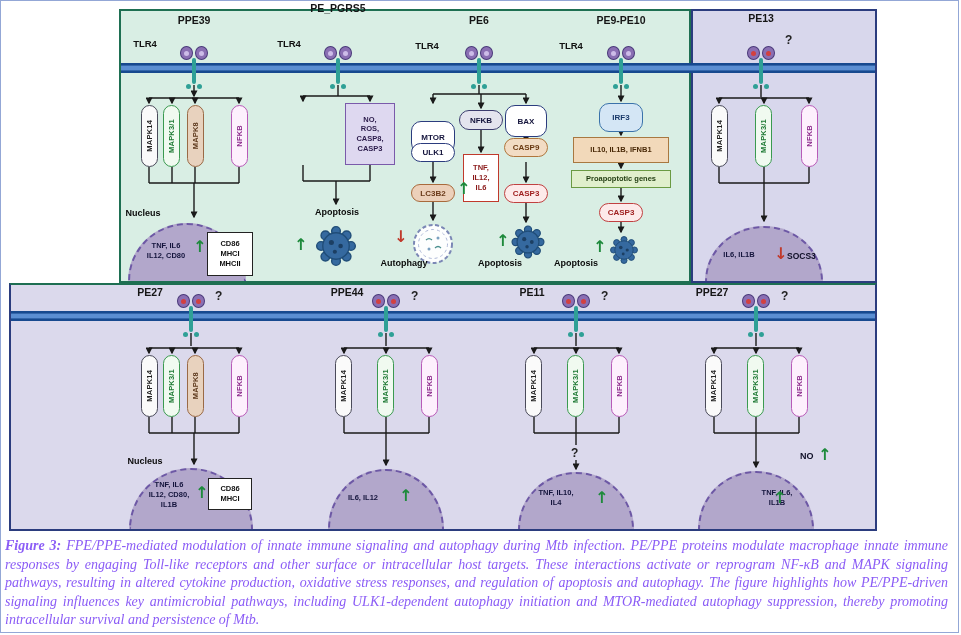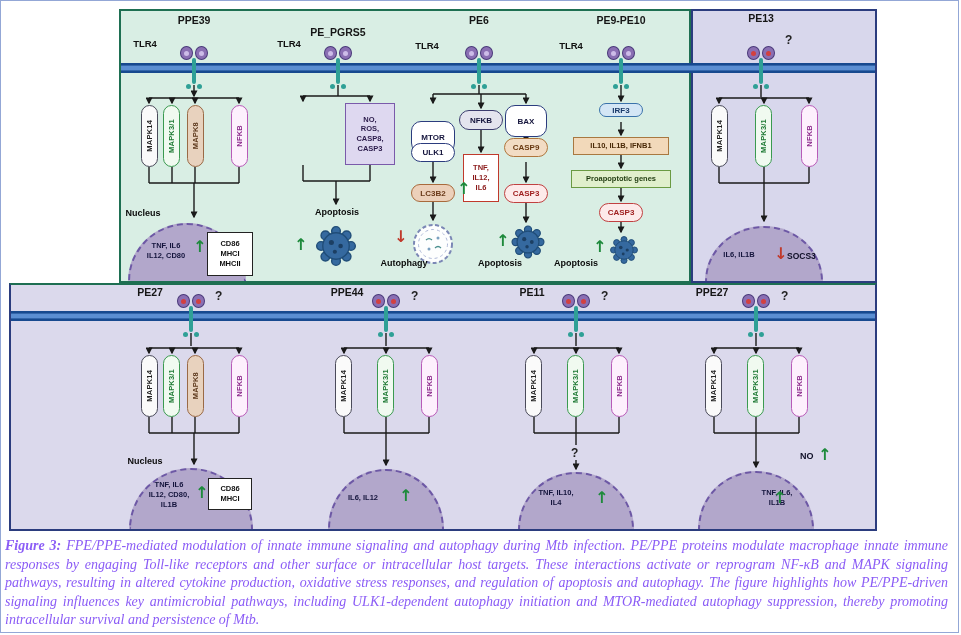--- a/index.html
+++ b/index.html
@@ -190,21 +190,21 @@
     </div>
   <div class="lbl" style="left:118px;top:207px;width:48px">Nucleus</div>
   <div class="dome" style="left:127px;top:222px;width:118px;height:58px"></div>
   <div class="dome-text" style="left:130px;top:240px;width:70px">TNF, IL6
 IL12, CD80</div>
   <span class="aico up" style="left:192px;top:238px">↑</span>
   <div class="box mhc" style="left:206px;top:231px;width:46px;height:44px">CD86
 MHCI
 MHCII</div>
 
-  <div class="title" style="left:282px;top:25px;width:110px">PE_PGRS5</div>
+  <div class="title" style="left:282px;top:1px;width:110px">PE_PGRS5</div>
   <div class="rlabel" style="left:264px;top:37px;width:48px">TLR4</div>
   <div class="receptor tlr4" style="left:319px;top:44px">
       <i class="stem"></i>
       <i class="blob l"></i>
       <i class="blob r"></i>
       <i class="feet">
         <b></b>
         <b></b>
       </i>
     </div>
@@ -290,22 +290,22 @@
   <div class="rlabel" style="left:546px;top:39px;width:48px">TLR4</div>
   <div class="receptor tlr4" style="left:602px;top:44px">
       <i class="stem"></i>
       <i class="blob l"></i>
       <i class="blob r"></i>
       <i class="feet">
         <b></b>
         <b></b>
       </i>
     </div>
-  <div class="oval blue" style="left:598px;top:102px;width:44px;height:14px">IRF3</div>
-  <div class="box tanfill" style="left:572px;top:136px;width:96px;height:18px">IL10, IL1B, IFNB1</div>
+  <div class="oval blue" style="left:598px;top:102px;width:44px;height:29px">IRF3</div>
+  <div class="box tanfill" style="left:572px;top:136px;width:96px;height:26px">IL10, IL1B, IFNB1</div>
   <div class="box greenfill" style="left:570px;top:169px;width:100px;height:18px">Proapoptotic genes</div>
   <div class="oval red" style="left:598px;top:202px;width:44px;height:19px">CASP3</div>
   <span class="aico up" style="left:592px;top:238px">↑</span>
   <svg class="cellsvg" style="left:607px;top:233px" width="32" height="32" viewBox="0 0 40 40">
     <g fill="#35699f" stroke="#204d78" stroke-width="1.2">
       <circle cx="33" cy="20" r="3.8"></circle>
         <circle cx="29.2" cy="29.2" r="3.8"></circle>
         <circle cx="20" cy="33" r="3.8"></circle>
         <circle cx="10.8" cy="29.2" r="3.8"></circle>
         <circle cx="7" cy="20" r="3.8"></circle>

